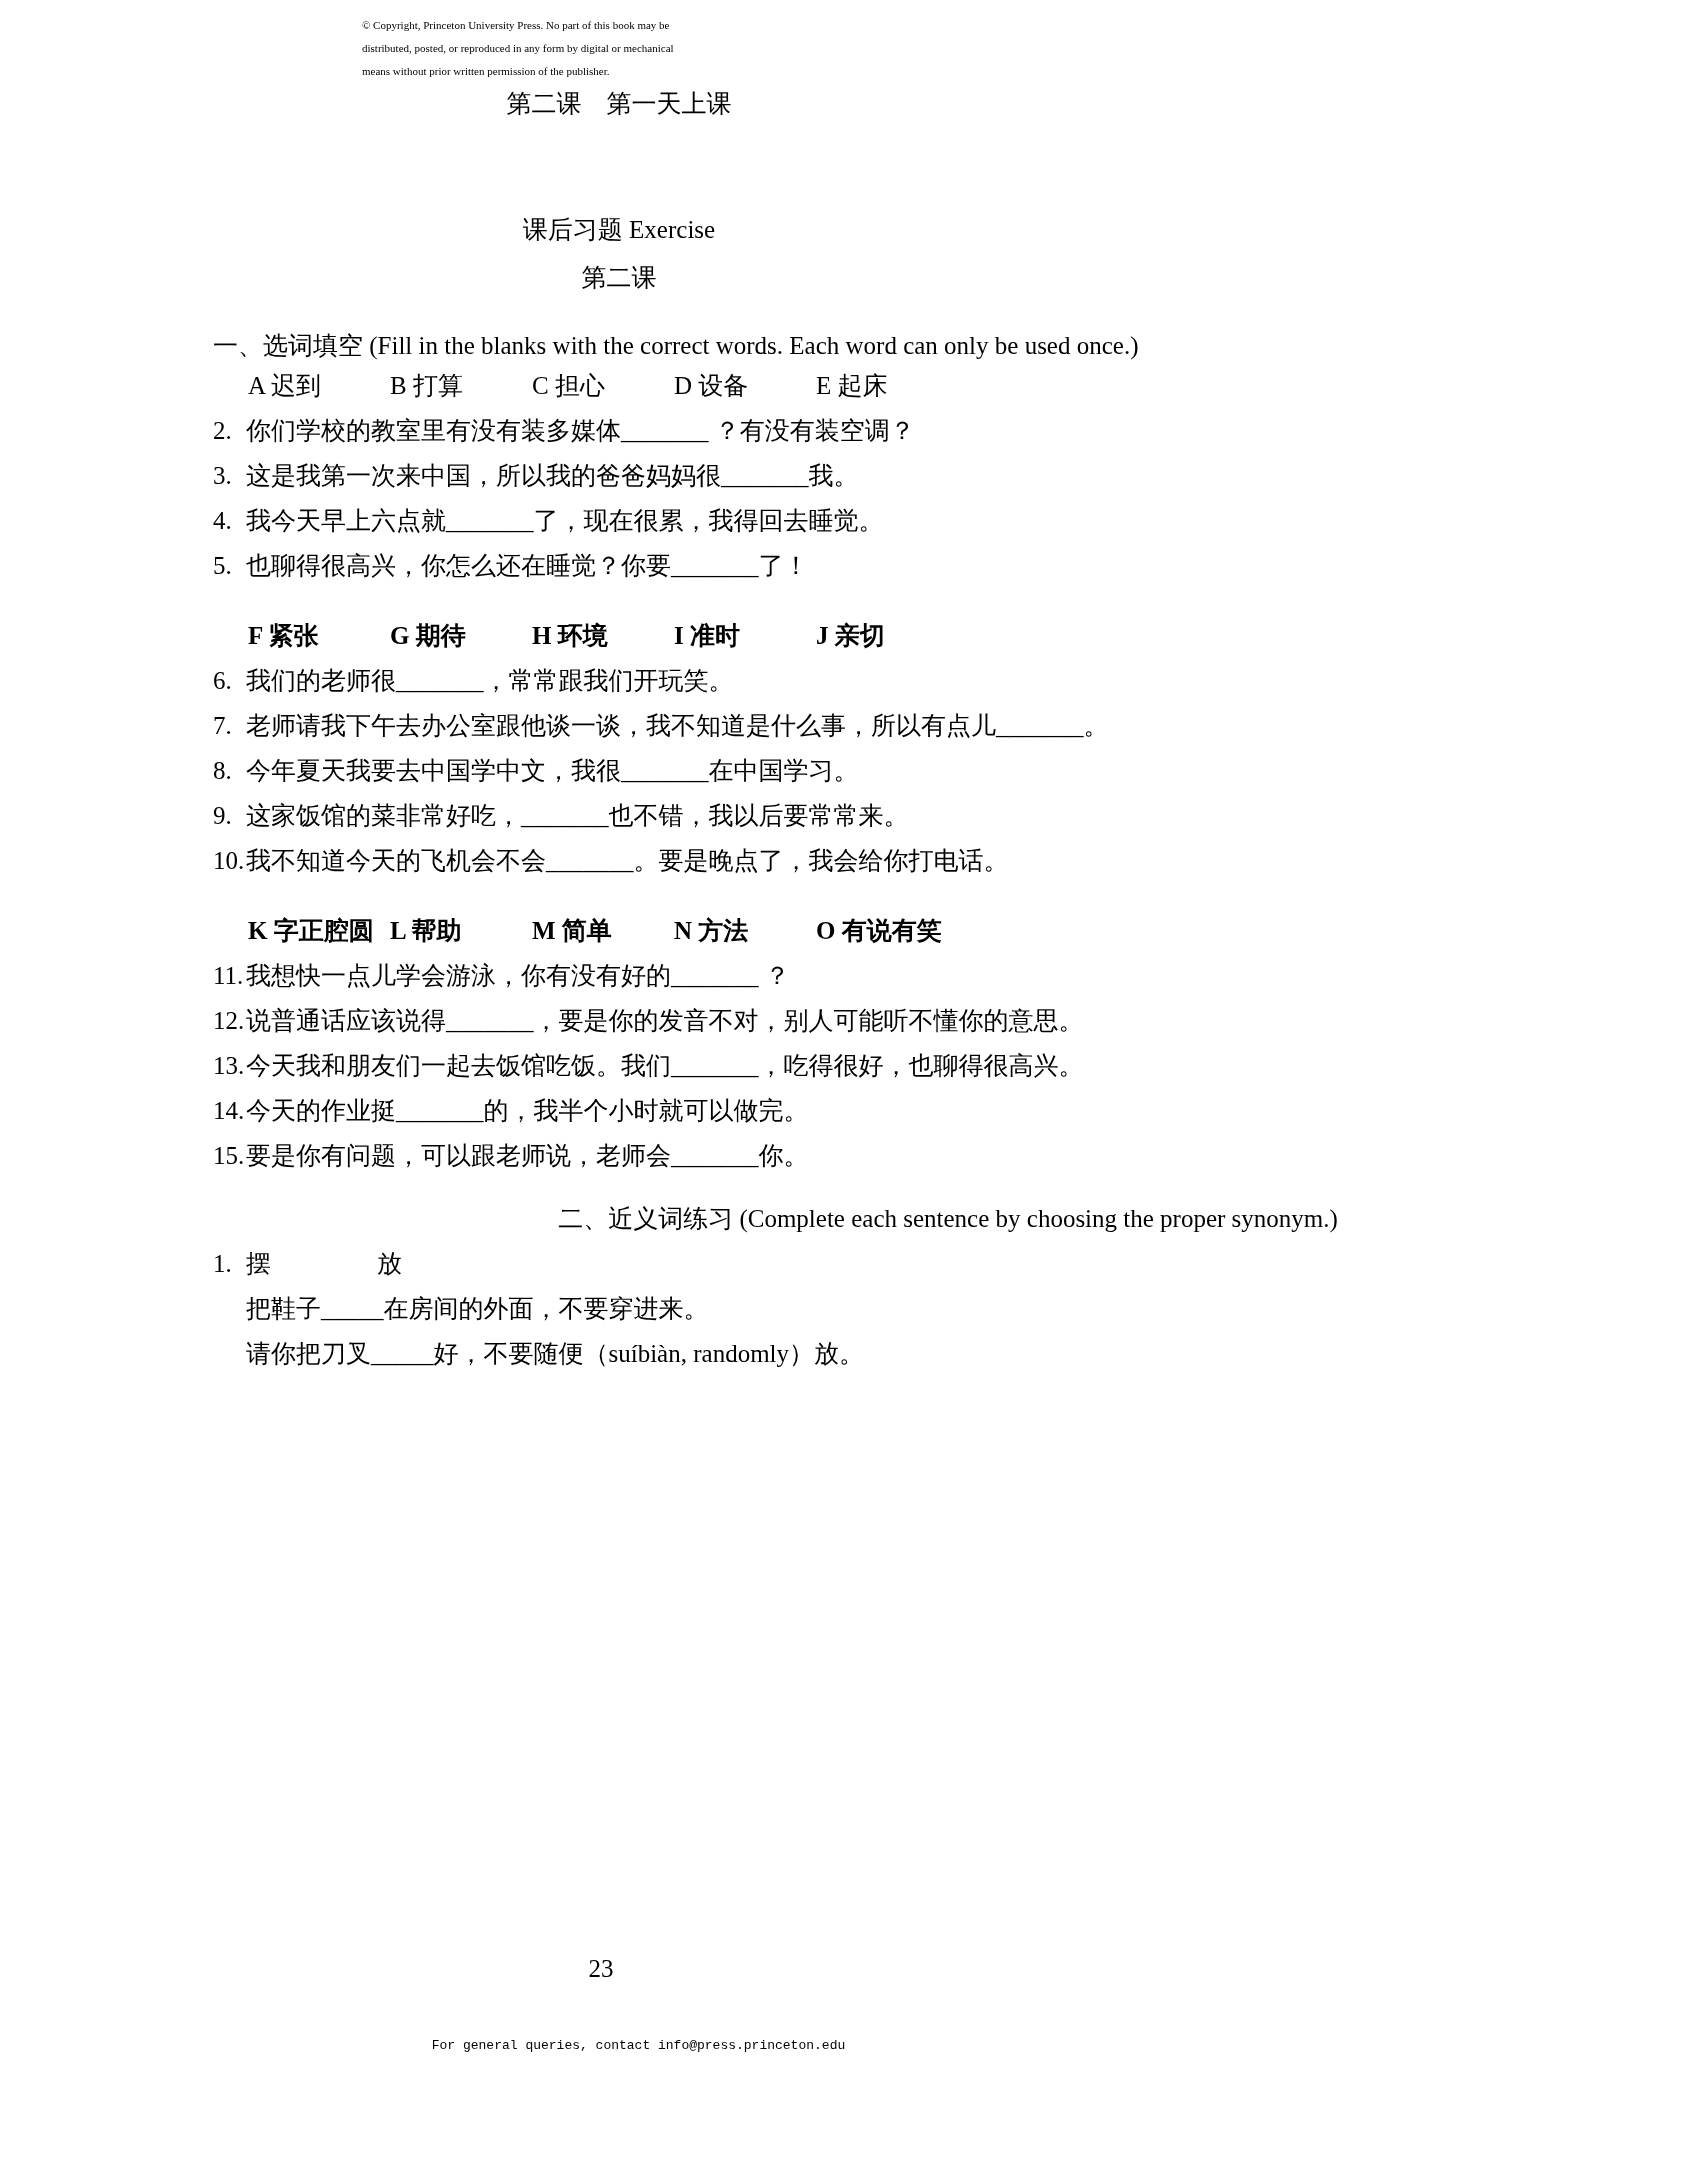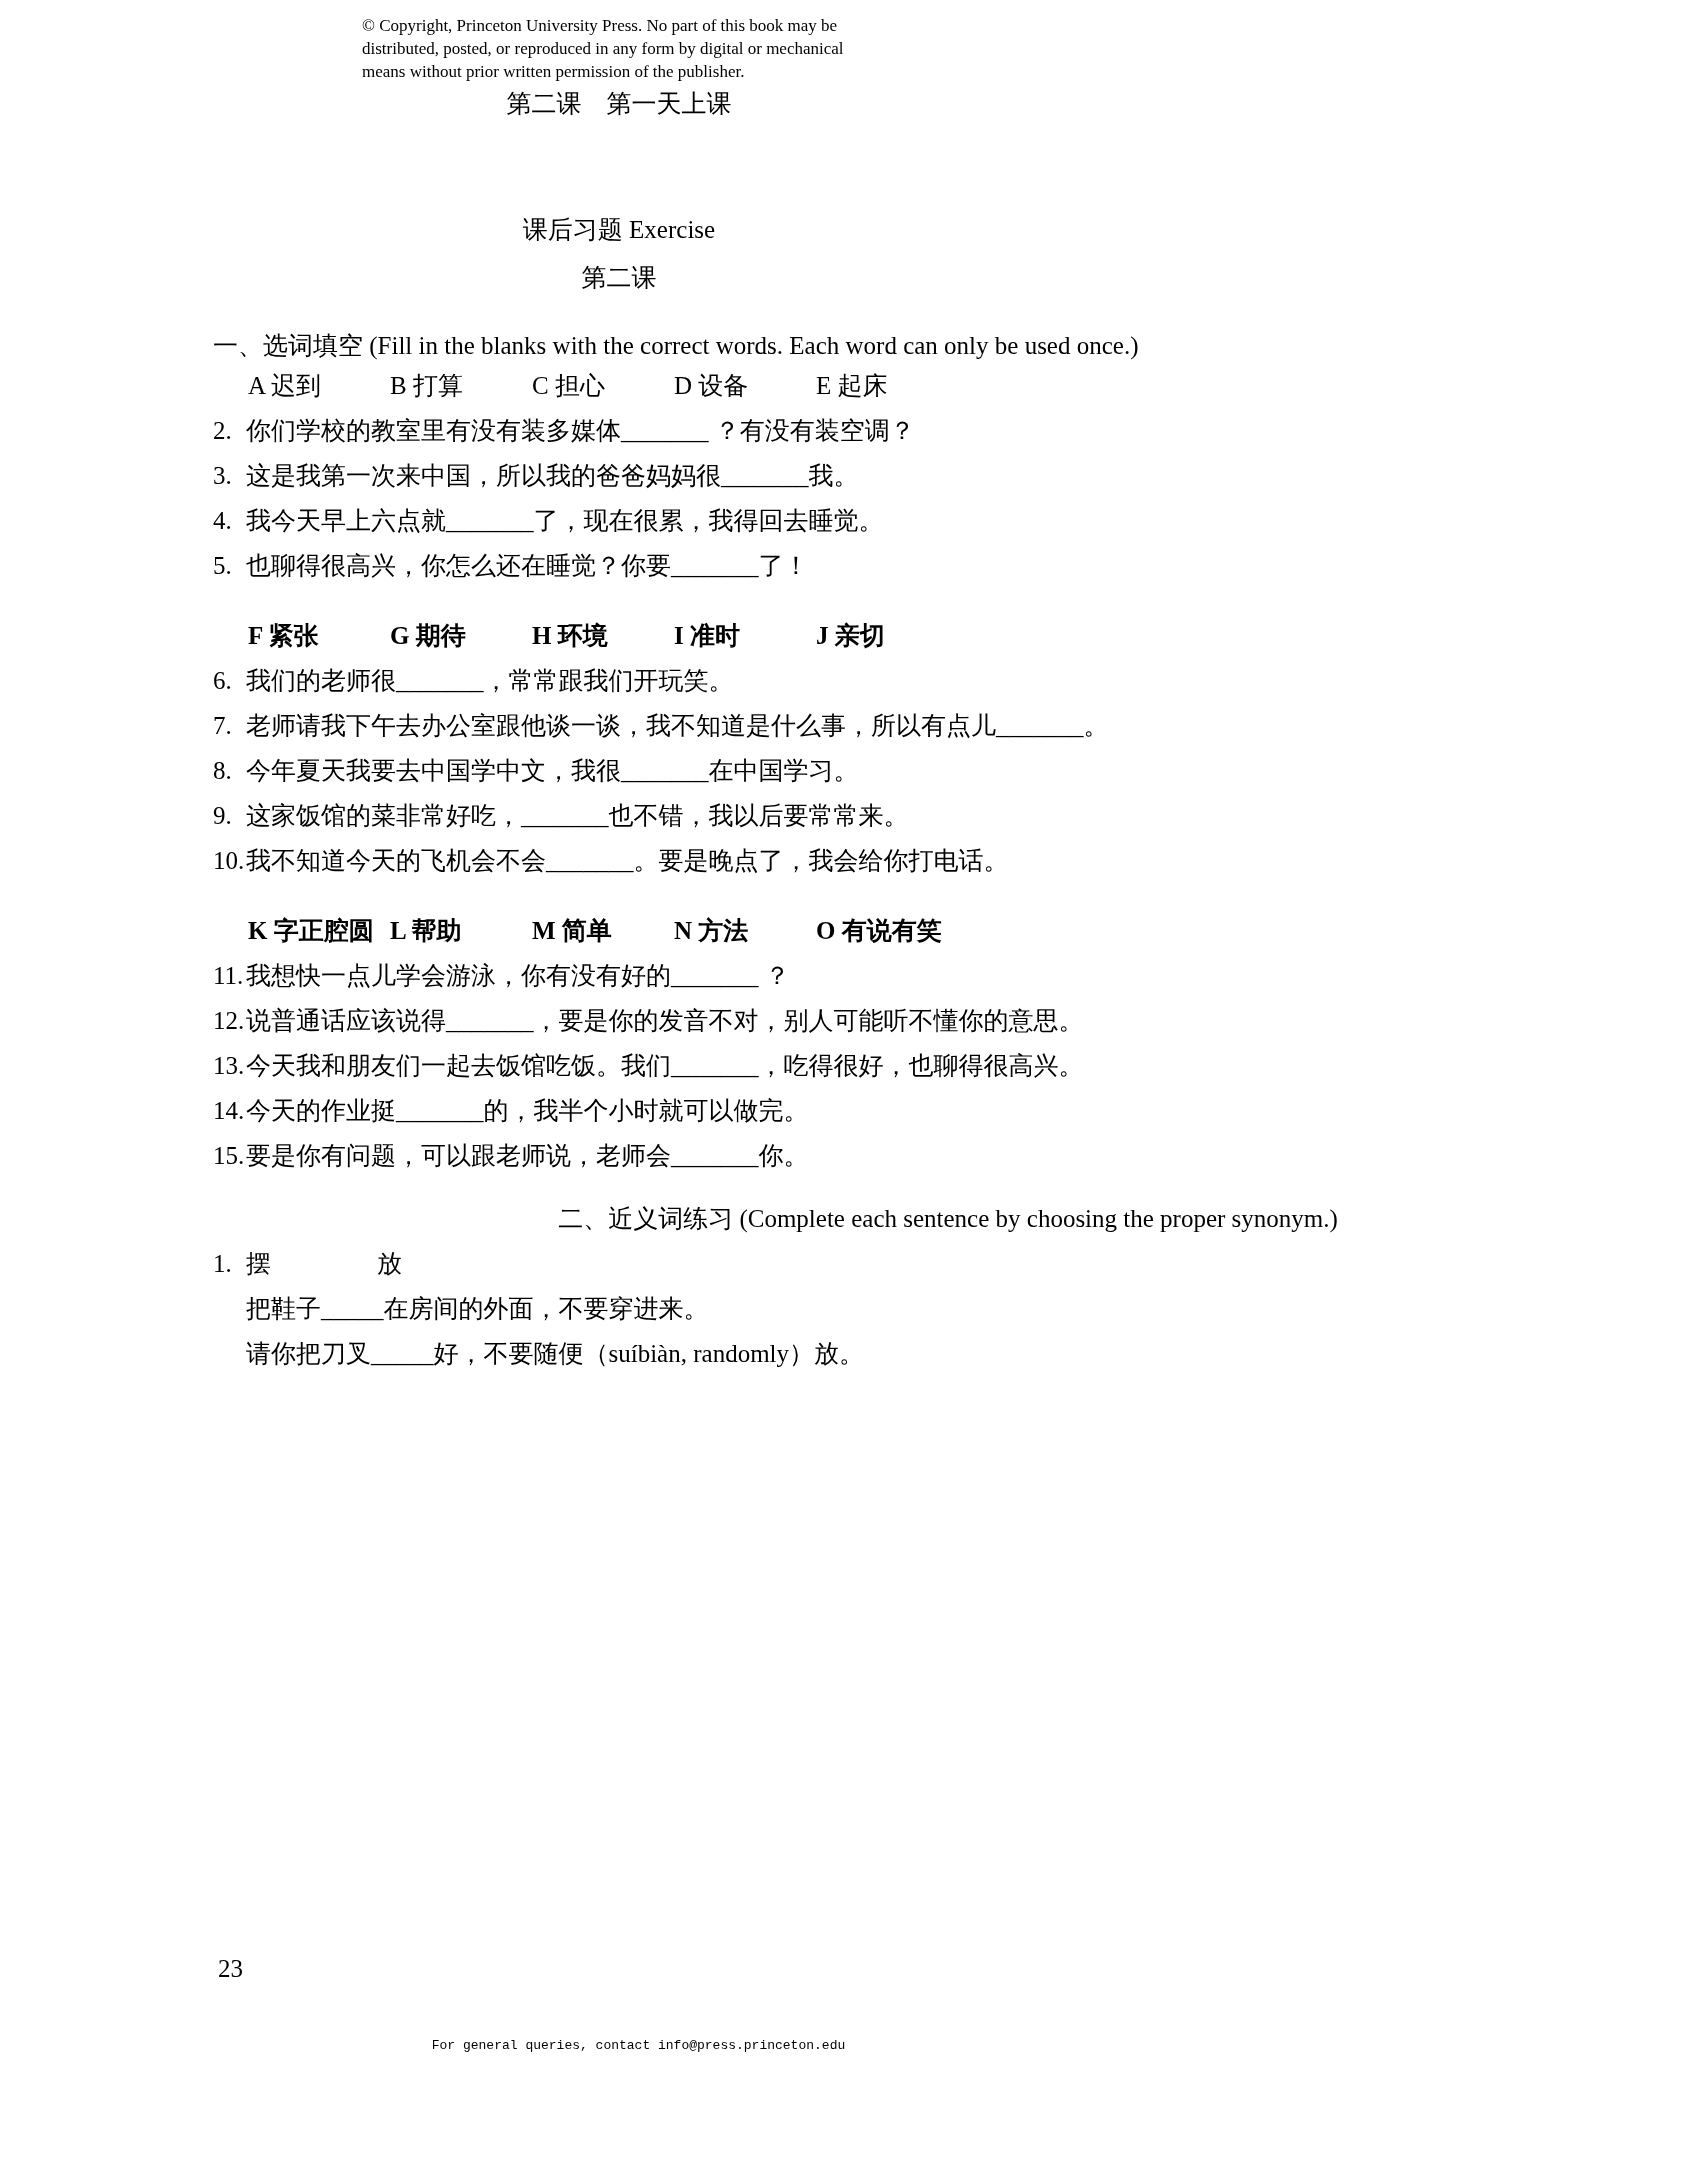--- a/index.html
+++ b/index.html
@@ -11,21 +11,21 @@
     margin: 0 auto;
     background: #ffffff;
     color: #000000;
     font-family: "Liberation Serif", "DejaVu Serif", serif;
     font-size: 25px;
     padding: 14px 0 0 213px;
     overflow: hidden;
   }
   .copyright {
     margin-left: 149px;
-    font-size: 17px;
+    font-size: 11px;
     line-height: 23px;
   }
   .center-col {
     width: 812px;
     text-align: center;
     white-space: nowrap;
   }
   .chapter-header { margin-top: 4px; line-height: 34px; }
   .exercise-title { margin-top: 92px; line-height: 34px; }
   .lesson-title   { margin-top: 14px; line-height: 34px; }
@@ -56,22 +56,23 @@
   .syn-word { display: inline-block; }
   .syn-word + .syn-word { margin-left: 106px; }
   .syn-sentence {
     margin-left: 33px;
     line-height: 45px;
     white-space: nowrap;
   }
   .page-number {
     position: absolute;
     top: 1952px;
-    left: 218px;
+    left: 195px;
     width: 812px;
+    text-align: center;
     line-height: 34px;
   }
   .footer {
     position: absolute;
     top: 2032px;
     left: 213px;
     width: 851px;
     text-align: center;
     font-family: Liberation Mono, monospace;
     font-size: 13px;

